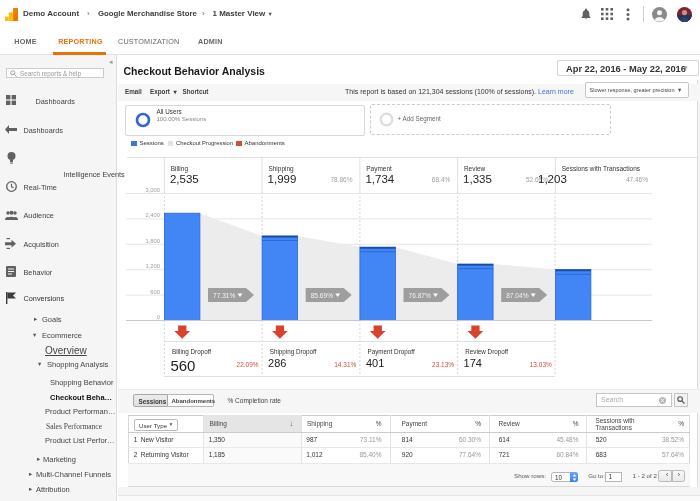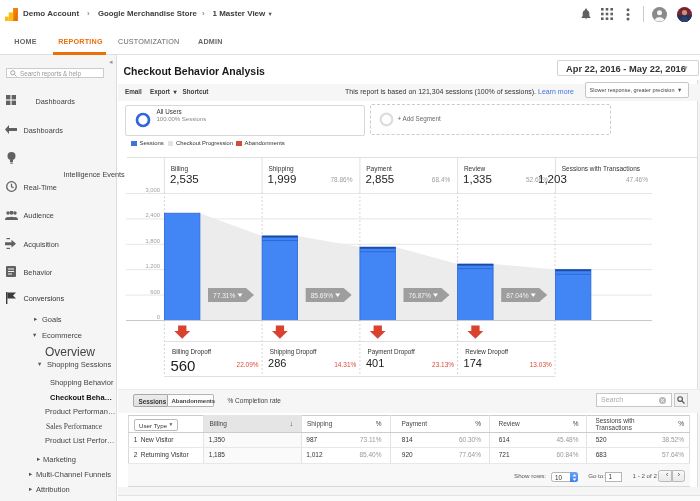--- a/index.html
+++ b/index.html
@@ -138,23 +138,23 @@
 <div class="abs" style="left:23.5px;top:268px;font-size:7.3px;color:#3f3f3f;">Behavior</div>
 <svg class="abs" style="left:6px;top:292px;" width="10" height="12" viewBox="0 0 10 12">
     <path d="M0 0 L1.4 0 L1.4 12 L0 12z" fill="#3c3c3c"></path>
     <path d="M1.4 0.5 L10 0.5 L7 3.5 L10 6.5 L1.4 6.5z" fill="#3c3c3c"></path>
   </svg>
 <div class="abs" style="left:23.5px;top:293.5px;font-size:7.3px;color:#2f2f2f;">Conversions</div>
 <div class="abs" style="left:34px;top:315px;font-size:6.5px;color:#555;">▸</div>
 <div class="abs" style="left:42px;top:315px;font-size:7.5px;color:#444;">Goals</div>
 <div class="abs" style="left:33px;top:331px;font-size:6.5px;color:#555;">▾</div>
 <div class="abs" style="left:42px;top:331px;font-size:7.5px;color:#444;">Ecommerce</div>
-<div class="abs" style="left:45px;top:345px;font-size:12px;color:#444;">Overview</div>
+<div class="abs" style="left:45px;top:345px;font-size:10px;color:#444;text-decoration:underline;">Overview</div>
 <div class="abs" style="left:38px;top:360px;font-size:6.5px;color:#555;">▾</div>
-<div class="abs" style="left:47px;top:360px;font-size:7.5px;color:#444;">Shopping Sessions</div>
+<div class="abs" style="left:47px;top:360px;font-size:7.5px;color:#444;">Shopping Analysis</div>
 <div class="abs" style="left:50px;top:378px;font-size:7.5px;color:#444;">Shopping Behavior</div>
 <div class="abs" style="left:50px;top:393px;font-size:7.5px;font-weight:bold;color:#111;">Checkout Beha…</div>
 <div class="abs" style="left:45px;top:407px;font-size:7.5px;color:#444;">Product Performan…</div>
 <div class="abs" style="left:46px;top:422px;font-size:7.5px;color:#444;font-family:Liberation Serif, serif;">Sales Performance</div>
 <div class="abs" style="left:45px;top:436px;font-size:7.5px;color:#444;">Product List Perfor…</div>
 <div class="abs" style="left:37px;top:455px;font-size:6.5px;color:#555;">▸</div>
 <div class="abs" style="left:43px;top:455px;font-size:7.5px;color:#444;">Marketing</div>
 <div class="abs" style="left:29px;top:470px;font-size:6.5px;color:#555;">▸</div>
 <div class="abs" style="left:36px;top:470px;font-size:7.5px;color:#444;">Multi-Channel Funnels</div>
 <div class="abs" style="left:29px;top:485px;font-size:6.5px;color:#555;">▸</div>
@@ -280,21 +280,21 @@
   <line x1="47.4" y1="191.5" x2="438" y2="191.5" stroke="#e0e0e0" stroke-width="1"></line>
   <line x1="47.4" y1="226.5" x2="438" y2="226.5" stroke="#e0e0e0" stroke-width="1"></line>
 </svg>
 
 <div class="abs" style="left:170.70000000000002px;top:164.5px;font-size:6.5px;color:#333;white-space:nowrap;">Billing</div>
 <div class="abs" style="left:169.9px;top:173.2px;font-size:11.5px;color:#222;">2,535</div>
 <div class="abs" style="left:268.40000000000003px;top:164.5px;font-size:6.5px;color:#333;white-space:nowrap;">Shipping</div>
 <div class="abs" style="left:267.6px;top:173.2px;font-size:11.5px;color:#222;">1,999</div>
 <div class="abs" style="left:262.1px;top:176px;width:90.4px;text-align:right;font-size:6.5px;color:#9e9e9e;">78.86%</div>
 <div class="abs" style="left:366.2px;top:164.5px;font-size:6.5px;color:#333;white-space:nowrap;">Payment</div>
-<div class="abs" style="left:365.4px;top:173.2px;font-size:11.5px;color:#222;">2,855</div>
+<div class="abs" style="left:365.4px;top:173.2px;font-size:11.5px;color:#222;">1,734</div>
 <div class="abs" style="left:359.9px;top:176px;width:90.4px;text-align:right;font-size:6.5px;color:#9e9e9e;">68.4%</div>
 <div class="abs" style="left:463.90000000000003px;top:164.5px;font-size:6.5px;color:#333;white-space:nowrap;">Review</div>
 <div class="abs" style="left:463.1px;top:173.2px;font-size:11.5px;color:#222;">1,335</div>
 <div class="abs" style="left:457.6px;top:176px;width:90.4px;text-align:right;font-size:6.5px;color:#9e9e9e;">52.66%</div>
 <div class="abs" style="left:561.6999999999999px;top:164.5px;font-size:6.5px;color:#333;white-space:nowrap;">Sessions with Transactions</div>
 <div class="abs" style="left:538px;top:173.2px;font-size:11.5px;color:#222;">1,203</div>
 <div class="abs" style="left:555.4px;top:176px;width:92.6px;text-align:right;font-size:6.5px;color:#9e9e9e;">47.46%</div>
 
 <div class="abs" style="left:172.0px;top:347.5px;font-size:6.3px;color:#333;">Billing Dropoff</div>
 <div class="abs" style="left:170.4px;top:356.8px;font-size:15px;color:#222;">560</div>

